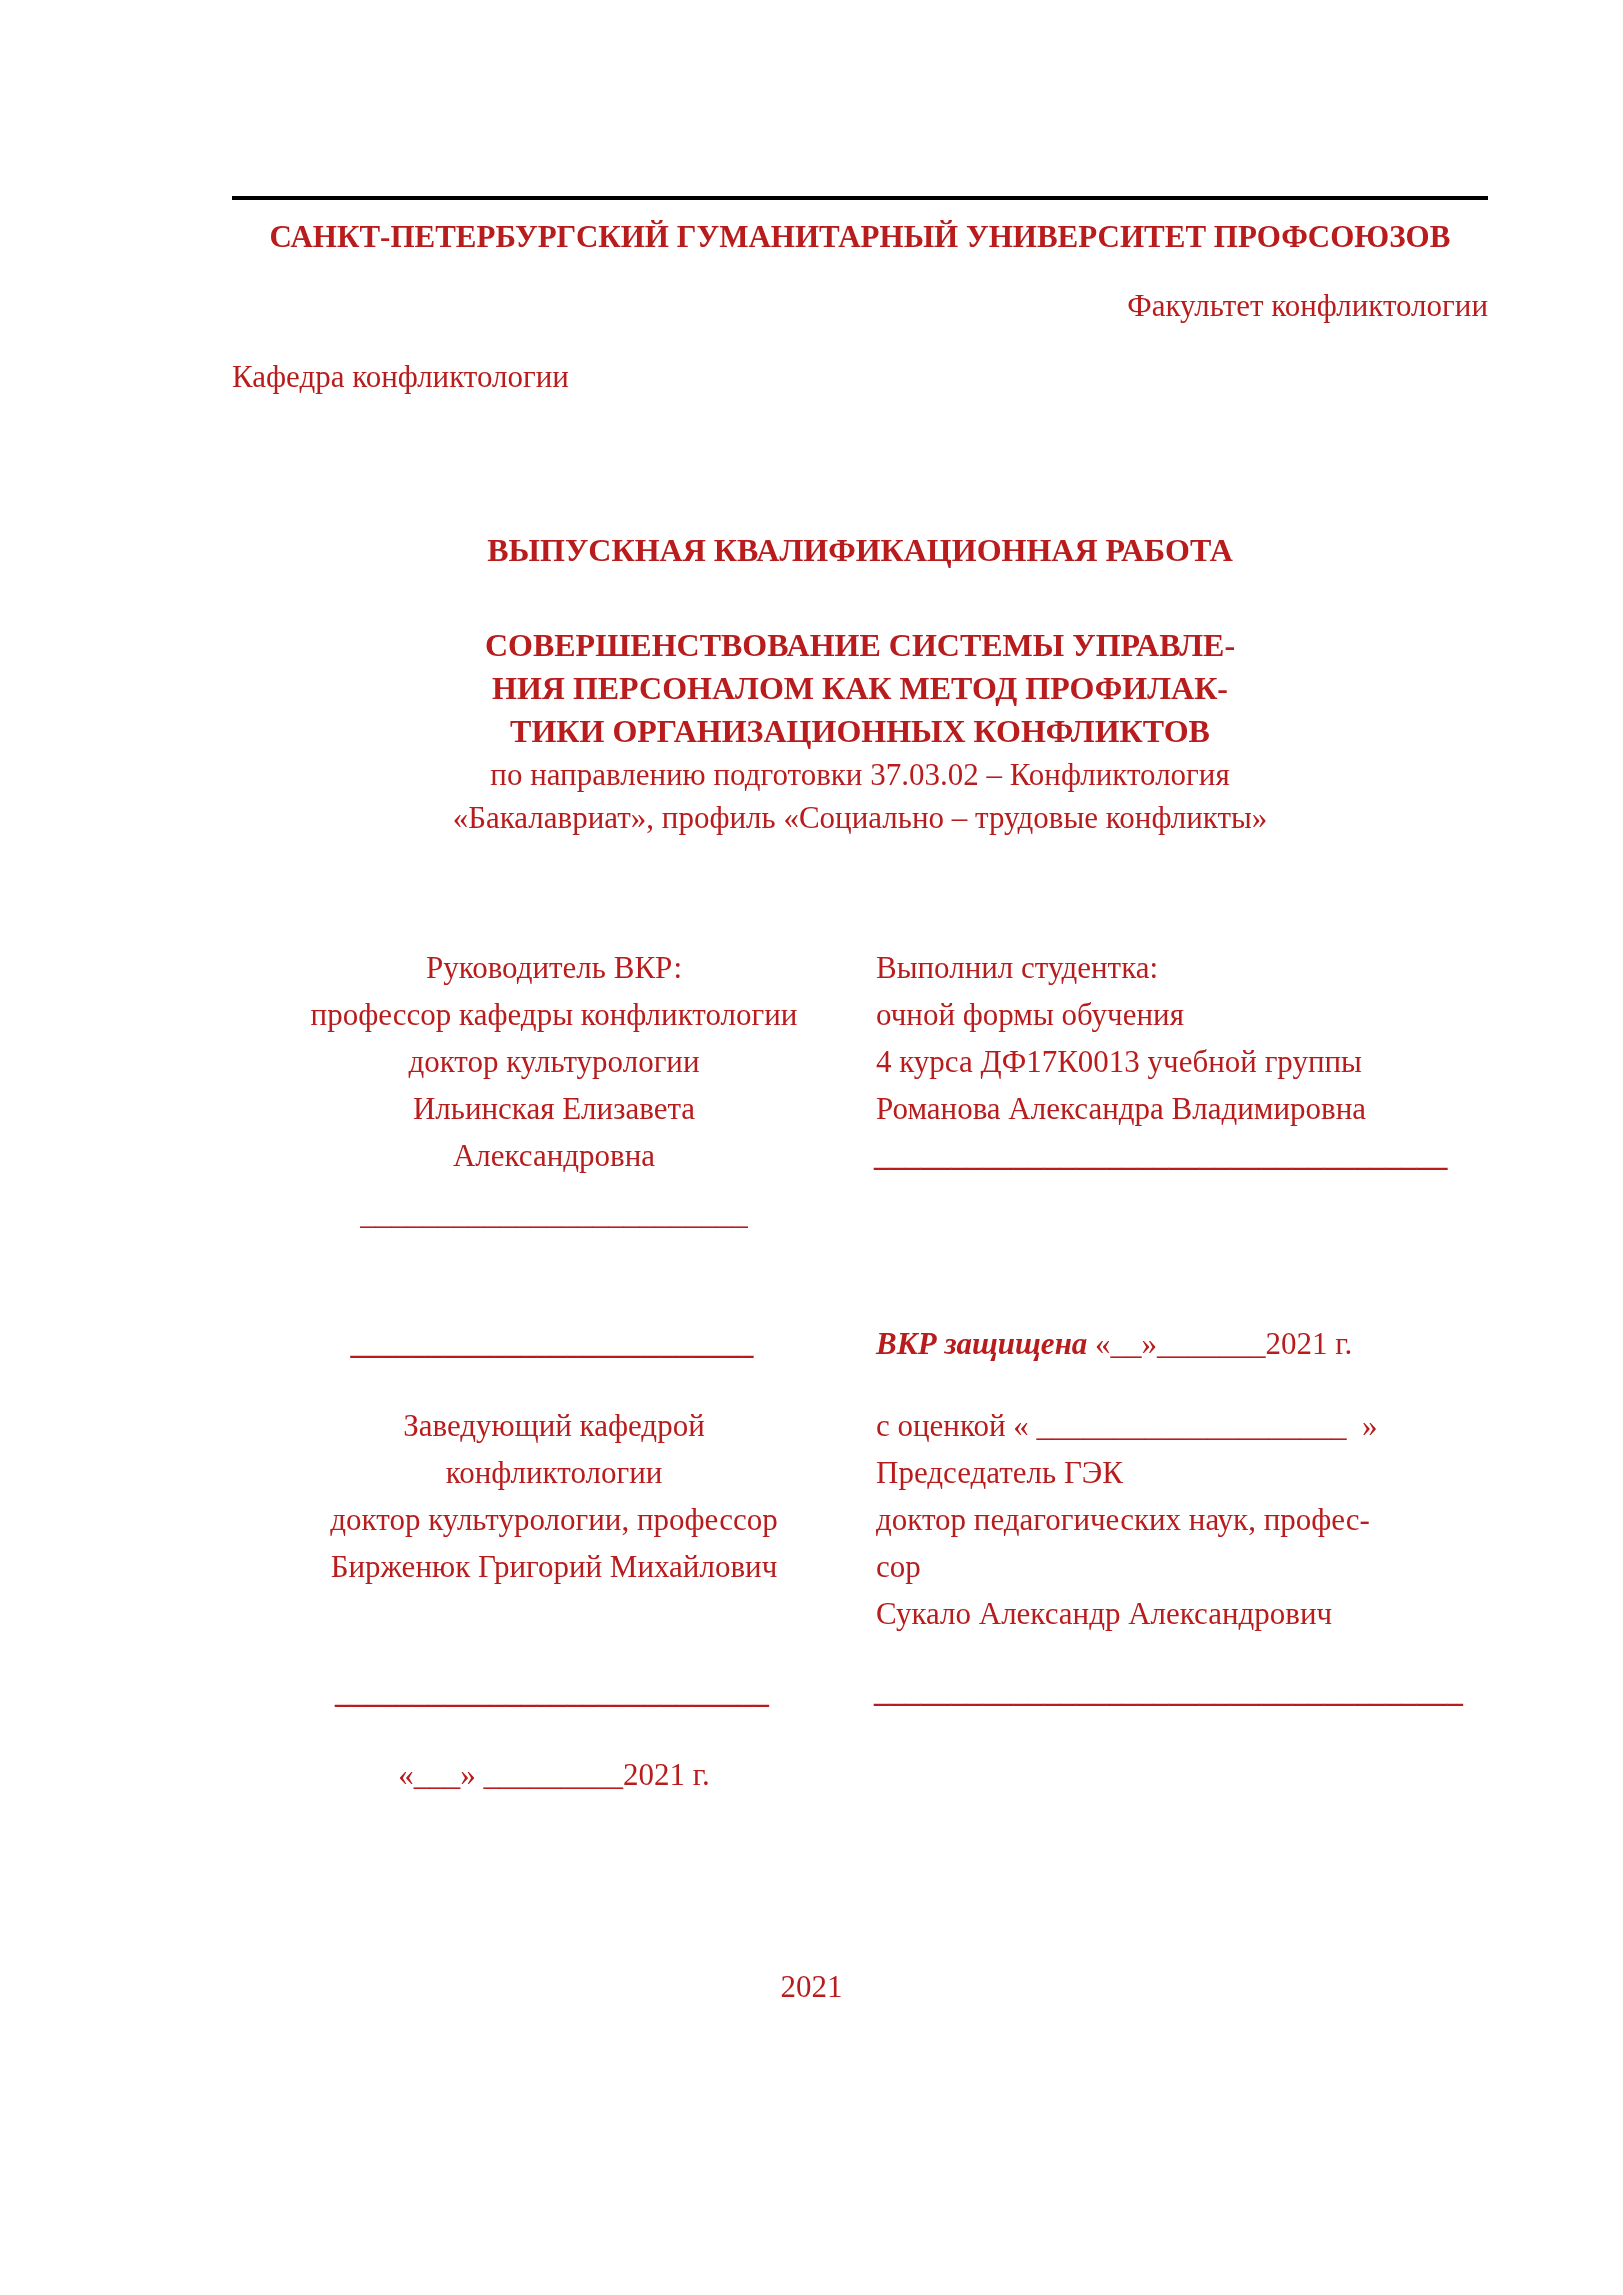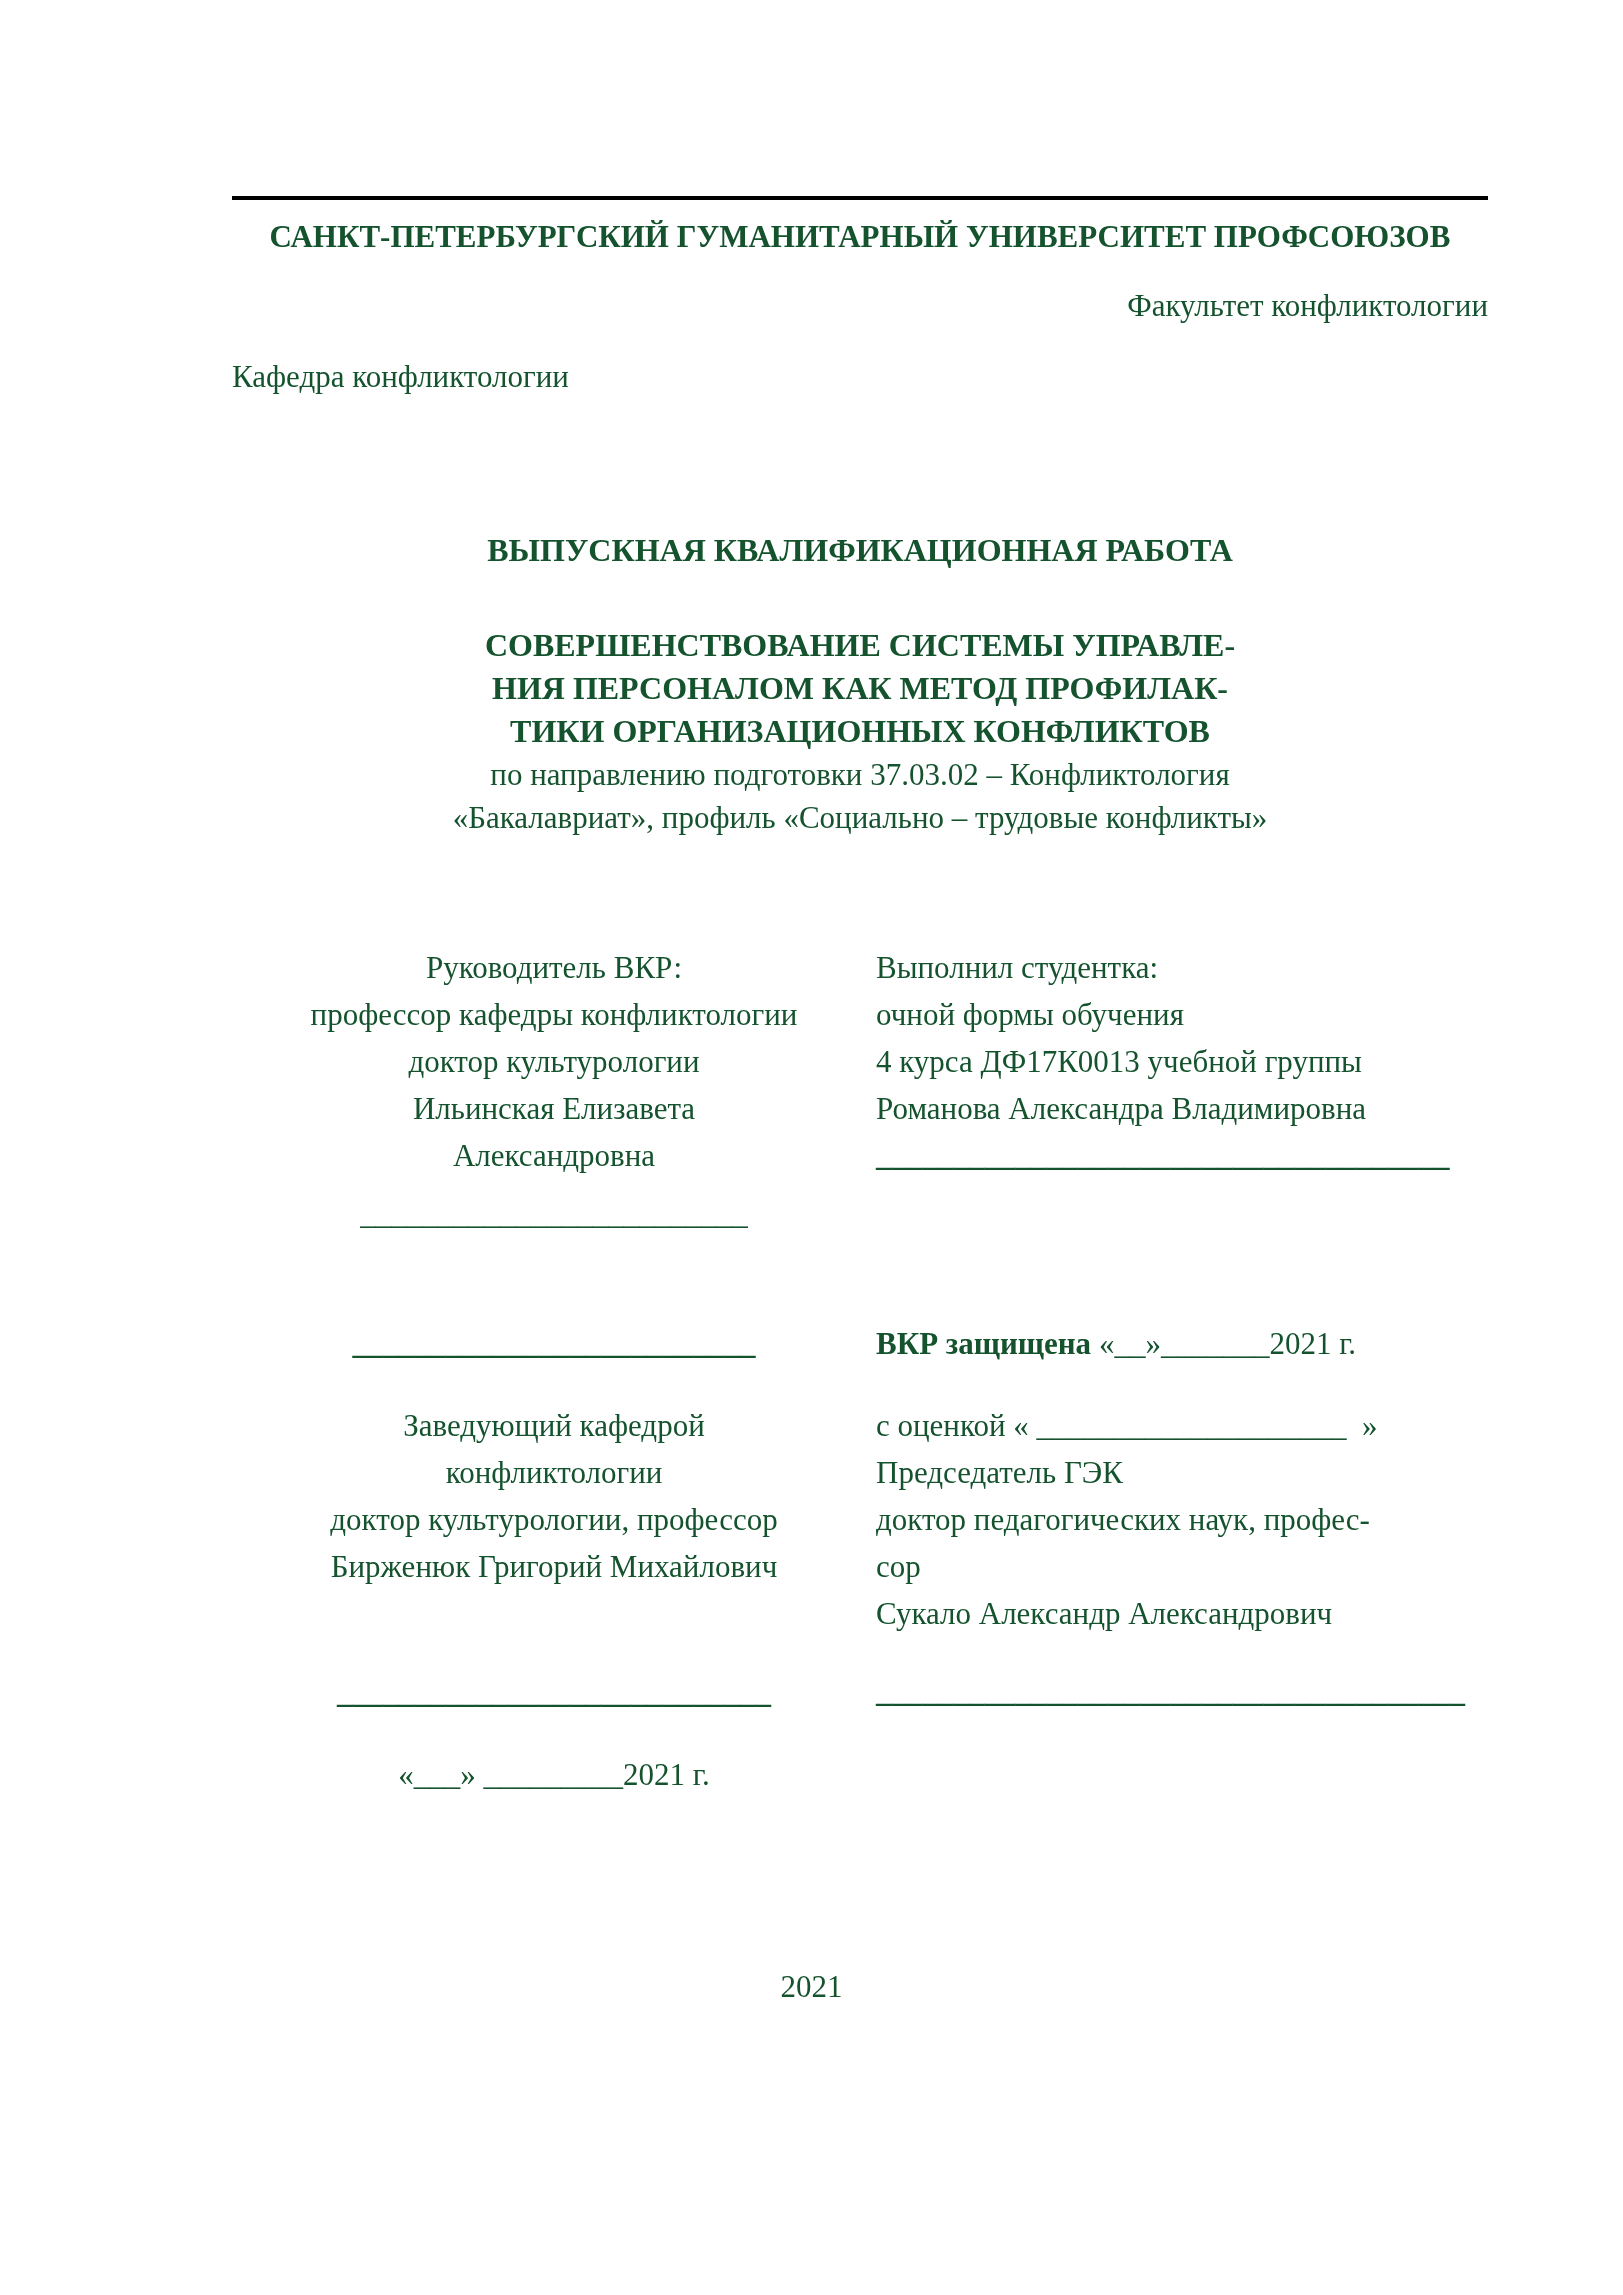--- a/index.html
+++ b/index.html
@@ -7,21 +7,21 @@
   body {
     width: 1623px;
     height: 2295px;
     font-family: "Liberation Serif", "DejaVu Serif", serif;
   }
   .page {
     position: relative;
     width: 1623px;
     height: 2295px;
     background: #ffffff;
-    color: #14532d;
+    color: #b91c1c;
     font-size: 31px;
     overflow: hidden;
   }
   .doc-header {
     position: absolute;
     left: 232px;
     top: 196px;
     width: 1256px;
   }
   .top-rule {
@@ -62,21 +62,21 @@
     position: absolute;
     left: 232px;
     top: 944px;
     width: 1256px;
     display: flex;
   }
   .col { line-height: 47px; }
   .col-left { width: 644px; text-align: center; }
   .col-right { width: 612px; }
   .line, .sig, .date-line { white-space: pre-wrap; }
-  .bold { font-weight: bold; }
+  .bold { font-weight: bold; font-style: italic; }
   .col-left .sig-supervisor { margin-top: 11px; }
   .col-left .sig-head-top { margin-top: 83px; }
   .col-left .head-block { margin-top: 35px; }
   .col-left .sig-head { margin-top: 79px; }
   .col-left .date-line { margin-top: 35px; }
   .col-right .defended { margin-top: 141px; white-space: pre-wrap; }
   .col-right .chairman-block { margin-top: 35px; }
   .col-right .sig-chairman { margin-top: 31px; }
   .footer {
     position: absolute;

